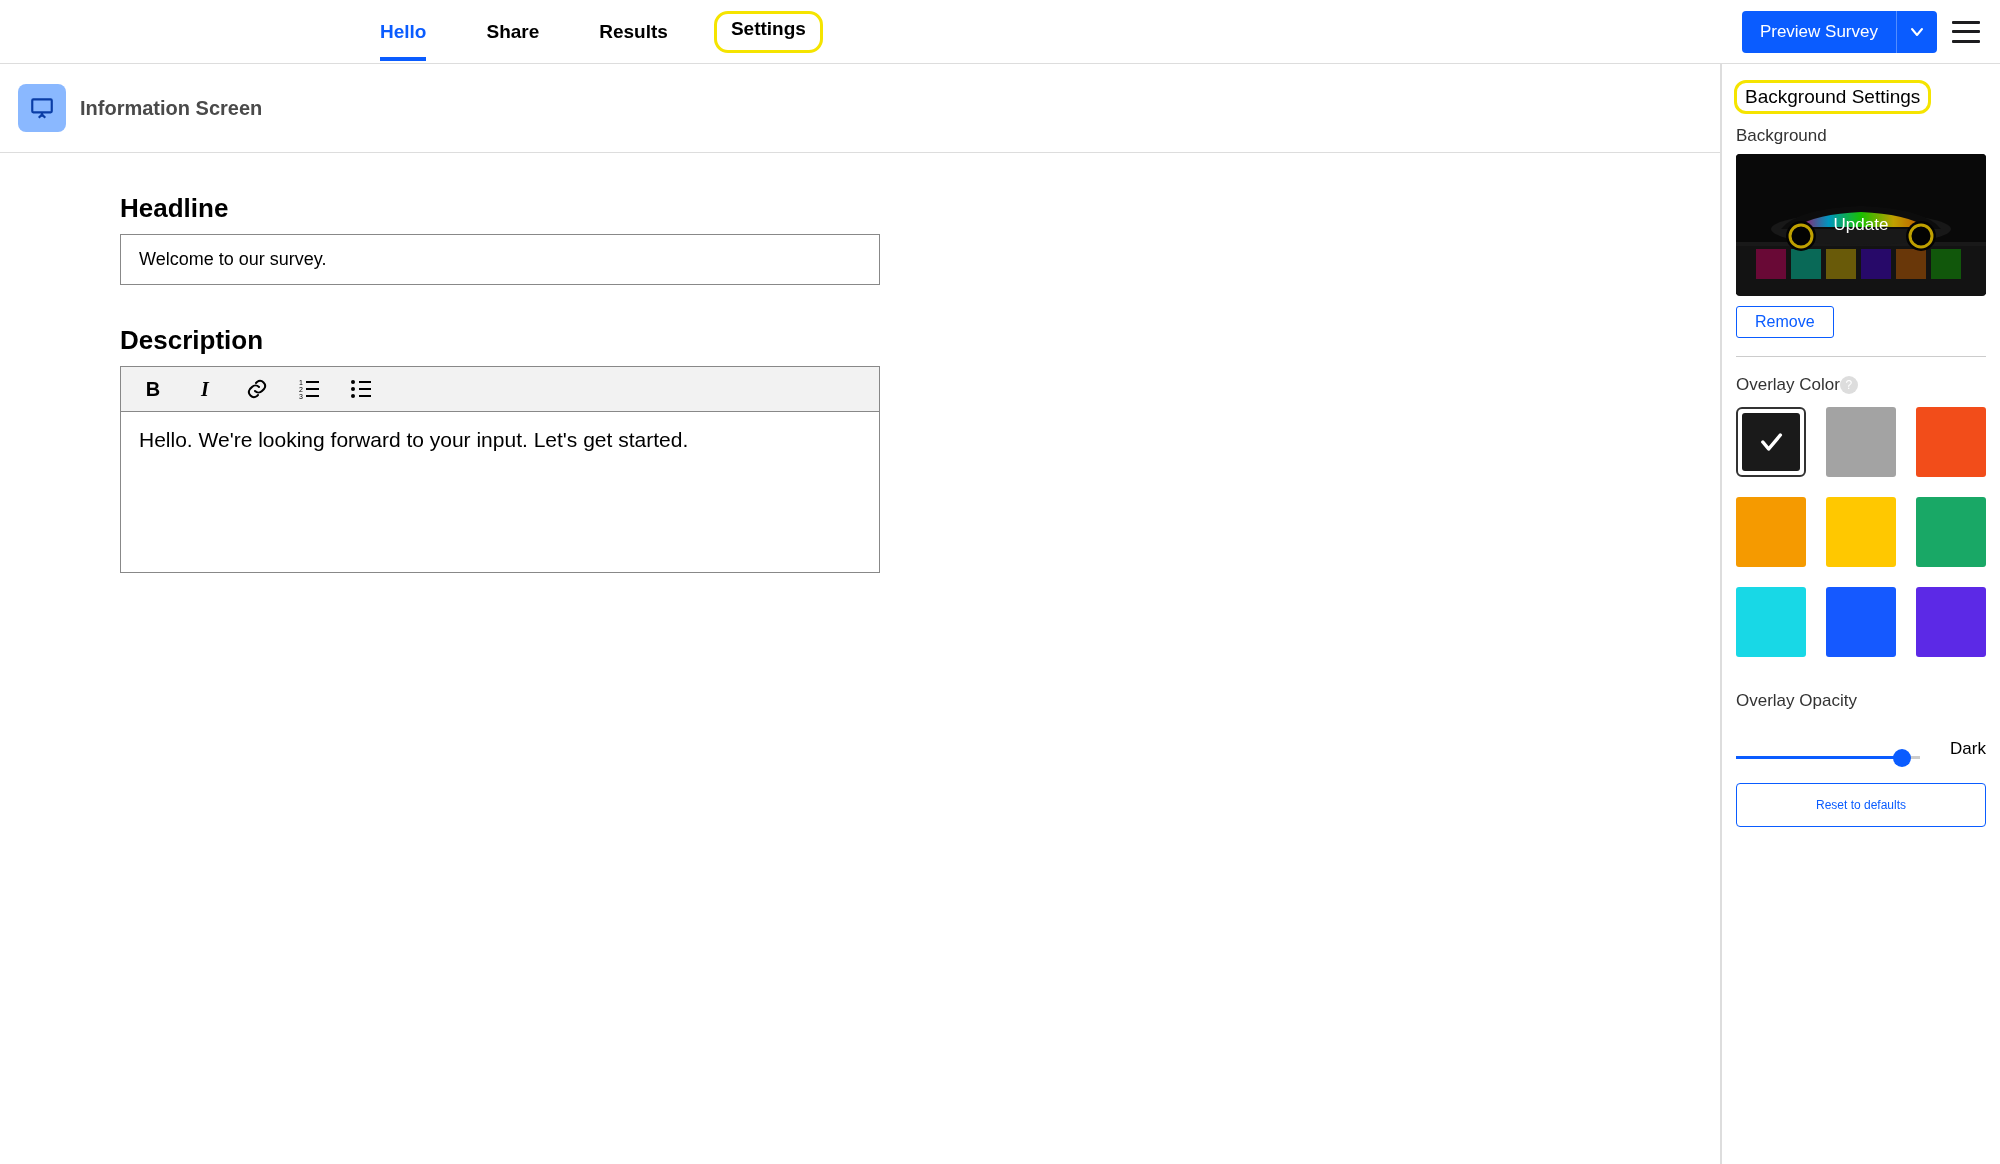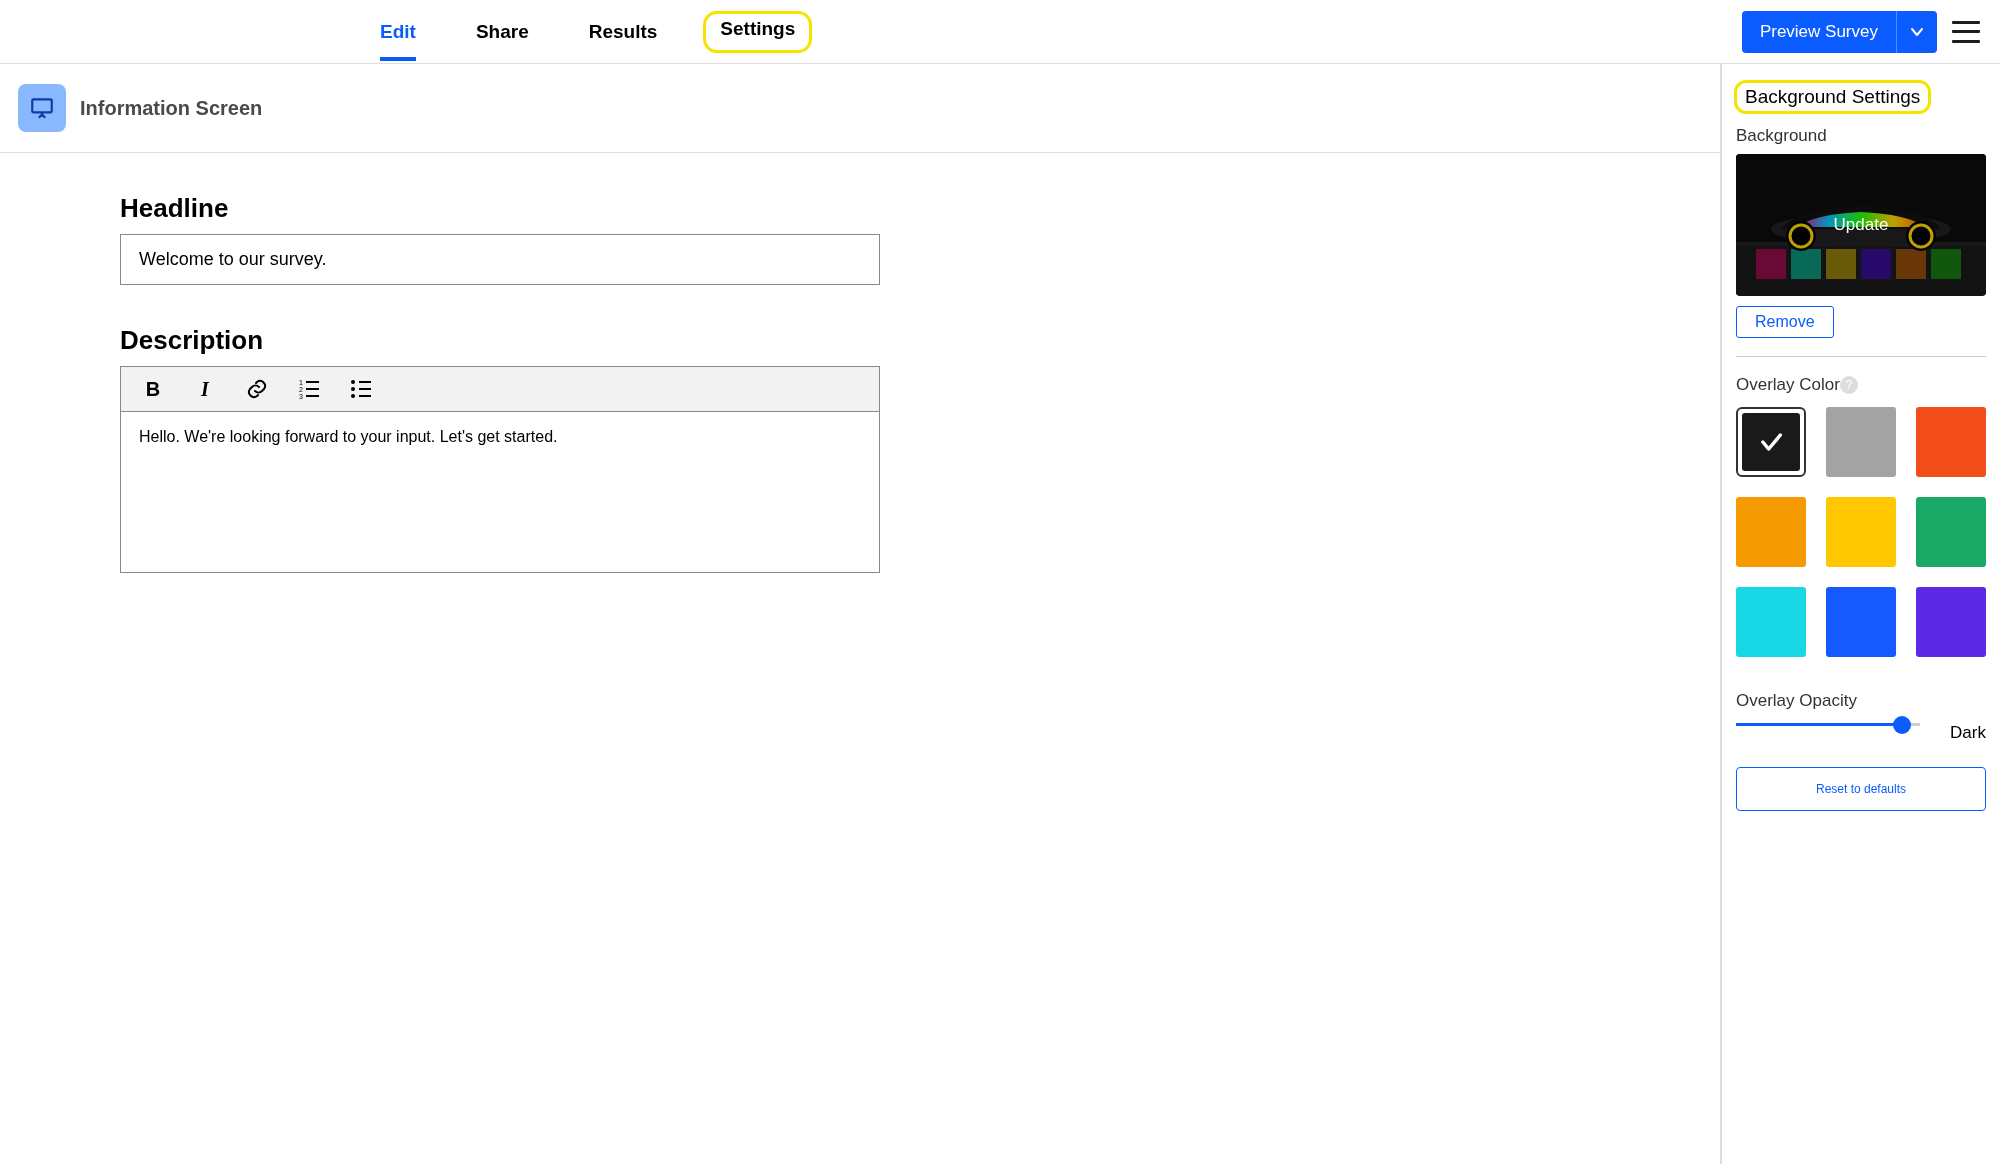--- a/index.html
+++ b/index.html
@@ -163,21 +163,21 @@
       width: 24px;
       height: 24px;
       cursor: pointer;
       display: flex;
       align-items: center;
       justify-content: center;
     }
     .rte-body {
       min-height: 160px;
       padding: 16px 18px;
-      font-size: 16px;
+      font-size: 21px;
     }
 
     
     .panel-heading {
       font-size: 19px;
       font-weight: 400;
       display: inline-block;
       padding: 3px 8px;
       margin: 2px 0 6px -2px;
       border: 3px solid #f5e400;
@@ -265,23 +265,23 @@
       aspect-ratio: 1;
       border-radius: 3px;
       cursor: pointer;
       display: flex;
       align-items: center;
       justify-content: center;
     }
 
     .opacity-row {
       display: flex;
-      align-items: flex-start;
+      align-items: flex-end;
       gap: 30px;
-      margin-top: 12px;
+      margin-top: 28px;
     }
     .opacity-track {
       position: relative;
       flex: 1;
       height: 3px;
       background: #ccc;
     }
     .opacity-fill {
       position: absolute;
       left: 0; top: 0; bottom: 0;
@@ -311,21 +311,21 @@
       font-size: 12px;
       border-radius: 4px;
       cursor: pointer;
     }
   </style>
 </head>
 <body>
 
 <div class="topbar">
   <div class="topbar-tabs">
-    <div class="topbar-tab active">Edit</div>
+    <div class="topbar-tab active">Hello</div>
     <div class="topbar-tab">Share</div>
     <div class="topbar-tab">Results</div>
     <div class="topbar-tab highlighted">Settings</div>
   </div>
   <div class="topbar-right">
     <div class="preview-btn">
       <div class="preview-btn-main">Preview Survey</div>
       <div class="preview-btn-drop">
         <svg width="14" height="14" viewBox="0 0 14 14">
             <path d="M2 4 L7 10 L12 4" stroke="#fff" stroke-width="2" fill="none" stroke-linecap="round" stroke-linejoin="round"></path>

